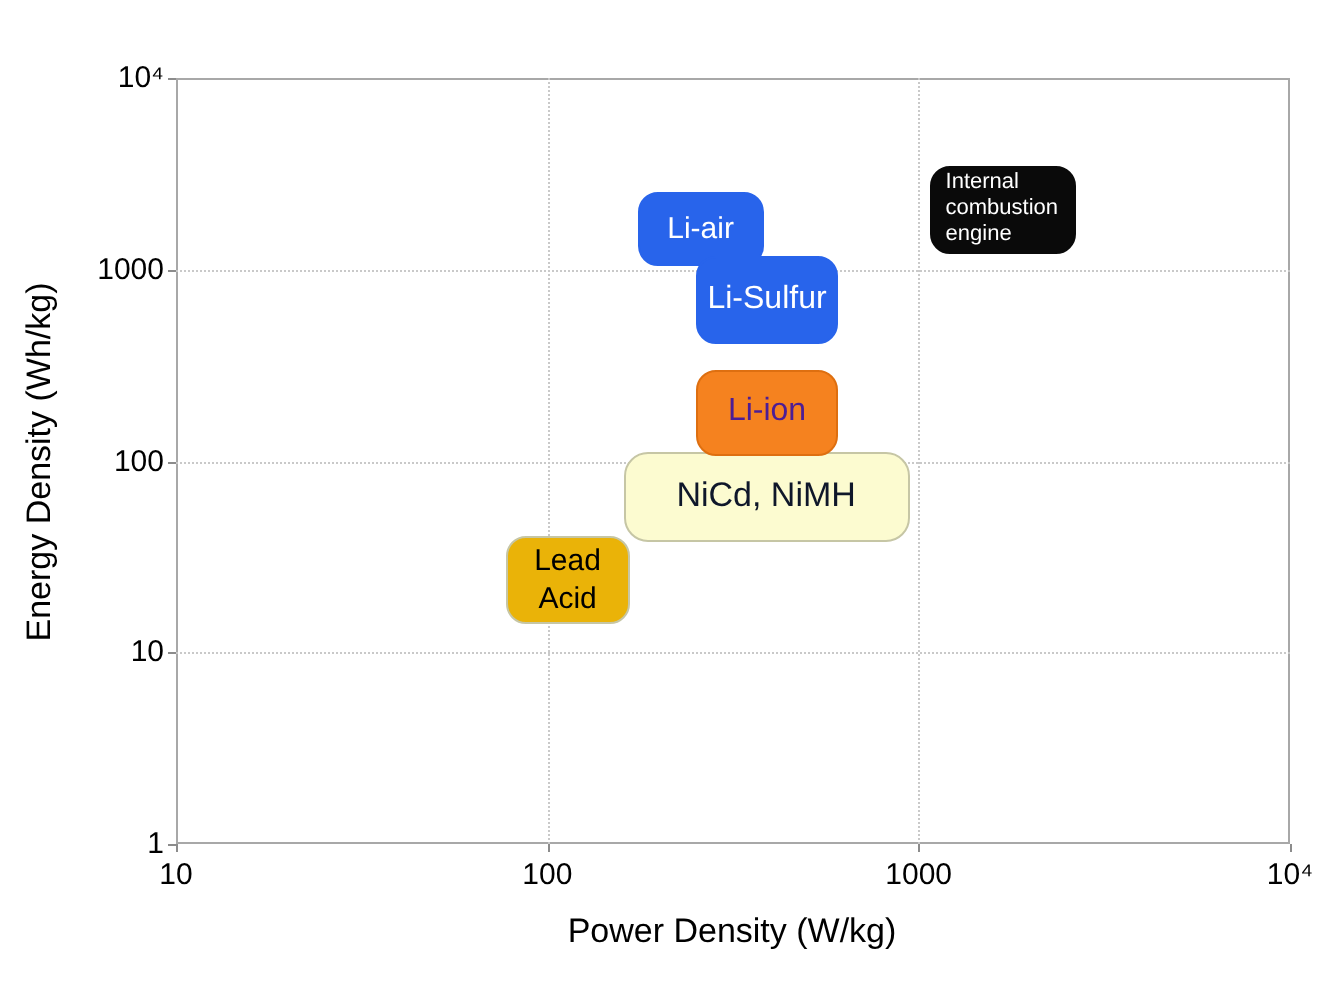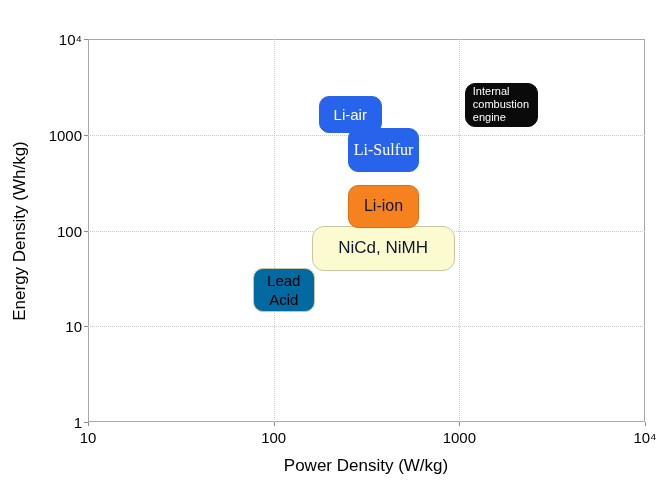--- a/index.html
+++ b/index.html
@@ -110,31 +110,31 @@
       <div class="tickmark-y" style="top: 422px;"></div>
       <div class="tickmark-y" style="top: 326.25px;"></div>
       <div class="tickmark-y" style="top: 230.5px;"></div>
       <div class="tickmark-y" style="top: 134.75px;"></div>
       <div class="tickmark-y" style="top: 39px;"></div>
     </div>
 
   <div class="region r-li-air" style="left: 318.791px; top: 95.8238px; width: 63px; height: 36.8973px; background: rgb(40, 100, 235); border-color: rgb(40, 100, 235); color: rgb(255, 255, 255);">
     <span class="rlabel">Li-air</span>
   </div>
-  <div class="region r-li-sulfur" style="left: 347.551px; top: 127.867px; width: 71.9254px; height: 43.9586px; background: rgb(40, 100, 235); border-color: rgb(40, 100, 235); color: rgb(255, 255, 255); font-family: Liberation Serif, serif;">
+  <div class="region r-li-sulfur" style="left: 347.551px; top: 127.867px; width: 71.9254px; height: 43.9586px; background: rgb(40, 100, 235); border-color: rgb(40, 100, 235); color: rgb(255, 255, 255);">
     <span class="rlabel">Li-Sulfur</span>
   </div>
   <div class="region r-nicd" style="left: 311.565px; top: 225.787px; width: 143px; height: 44.9483px; background: rgb(252, 251, 208); border-color: rgb(198, 198, 165); color: #0f172a;">
     <span class="rlabel">NiCd, NiMH</span>
   </div>
-  <div class="region r-lead" style="left: 252.592px; top: 267.576px; width: 62.4259px; height: 44.6823px; background: #0369a1; border-color: rgb(198, 198, 165); color: rgb(0, 0, 0);">
+  <div class="region r-lead" style="left: 252.592px; top: 267.576px; width: 62.4259px; height: 44.6823px; background: #eab308; border-color: rgb(198, 198, 165); color: rgb(0, 0, 0);">
     <span class="rlabel">Lead
 Acid</span>
   </div>
-  <div class="region r-li-ion" style="left: 347.551px; top: 184.816px; width: 71.9254px; height: 43.2613px; background: rgb(245, 130, 31); border-color: rgb(222, 111, 16); color: #0f172a;">
+  <div class="region r-li-ion" style="left: 347.551px; top: 184.816px; width: 71.9254px; height: 43.2613px; background: rgb(245, 130, 31); border-color: rgb(222, 111, 16); color: #4c1d95;">
     <span class="rlabel">Li-ion</span>
   </div>
   <div class="region r-ice" style="left: 464.789px; top: 82.6555px; width: 73.1271px; height: 44.5129px; background: rgb(10, 10, 10); border-color: rgb(10, 10, 10); color: rgb(255, 255, 255);">
     <span class="rlabel">Internal
 combustion
 engine</span>
   </div>
 
   <span class="xtick" style="left: 88px;">10</span>
   <span class="xtick" style="left: 273.667px;">100</span>

